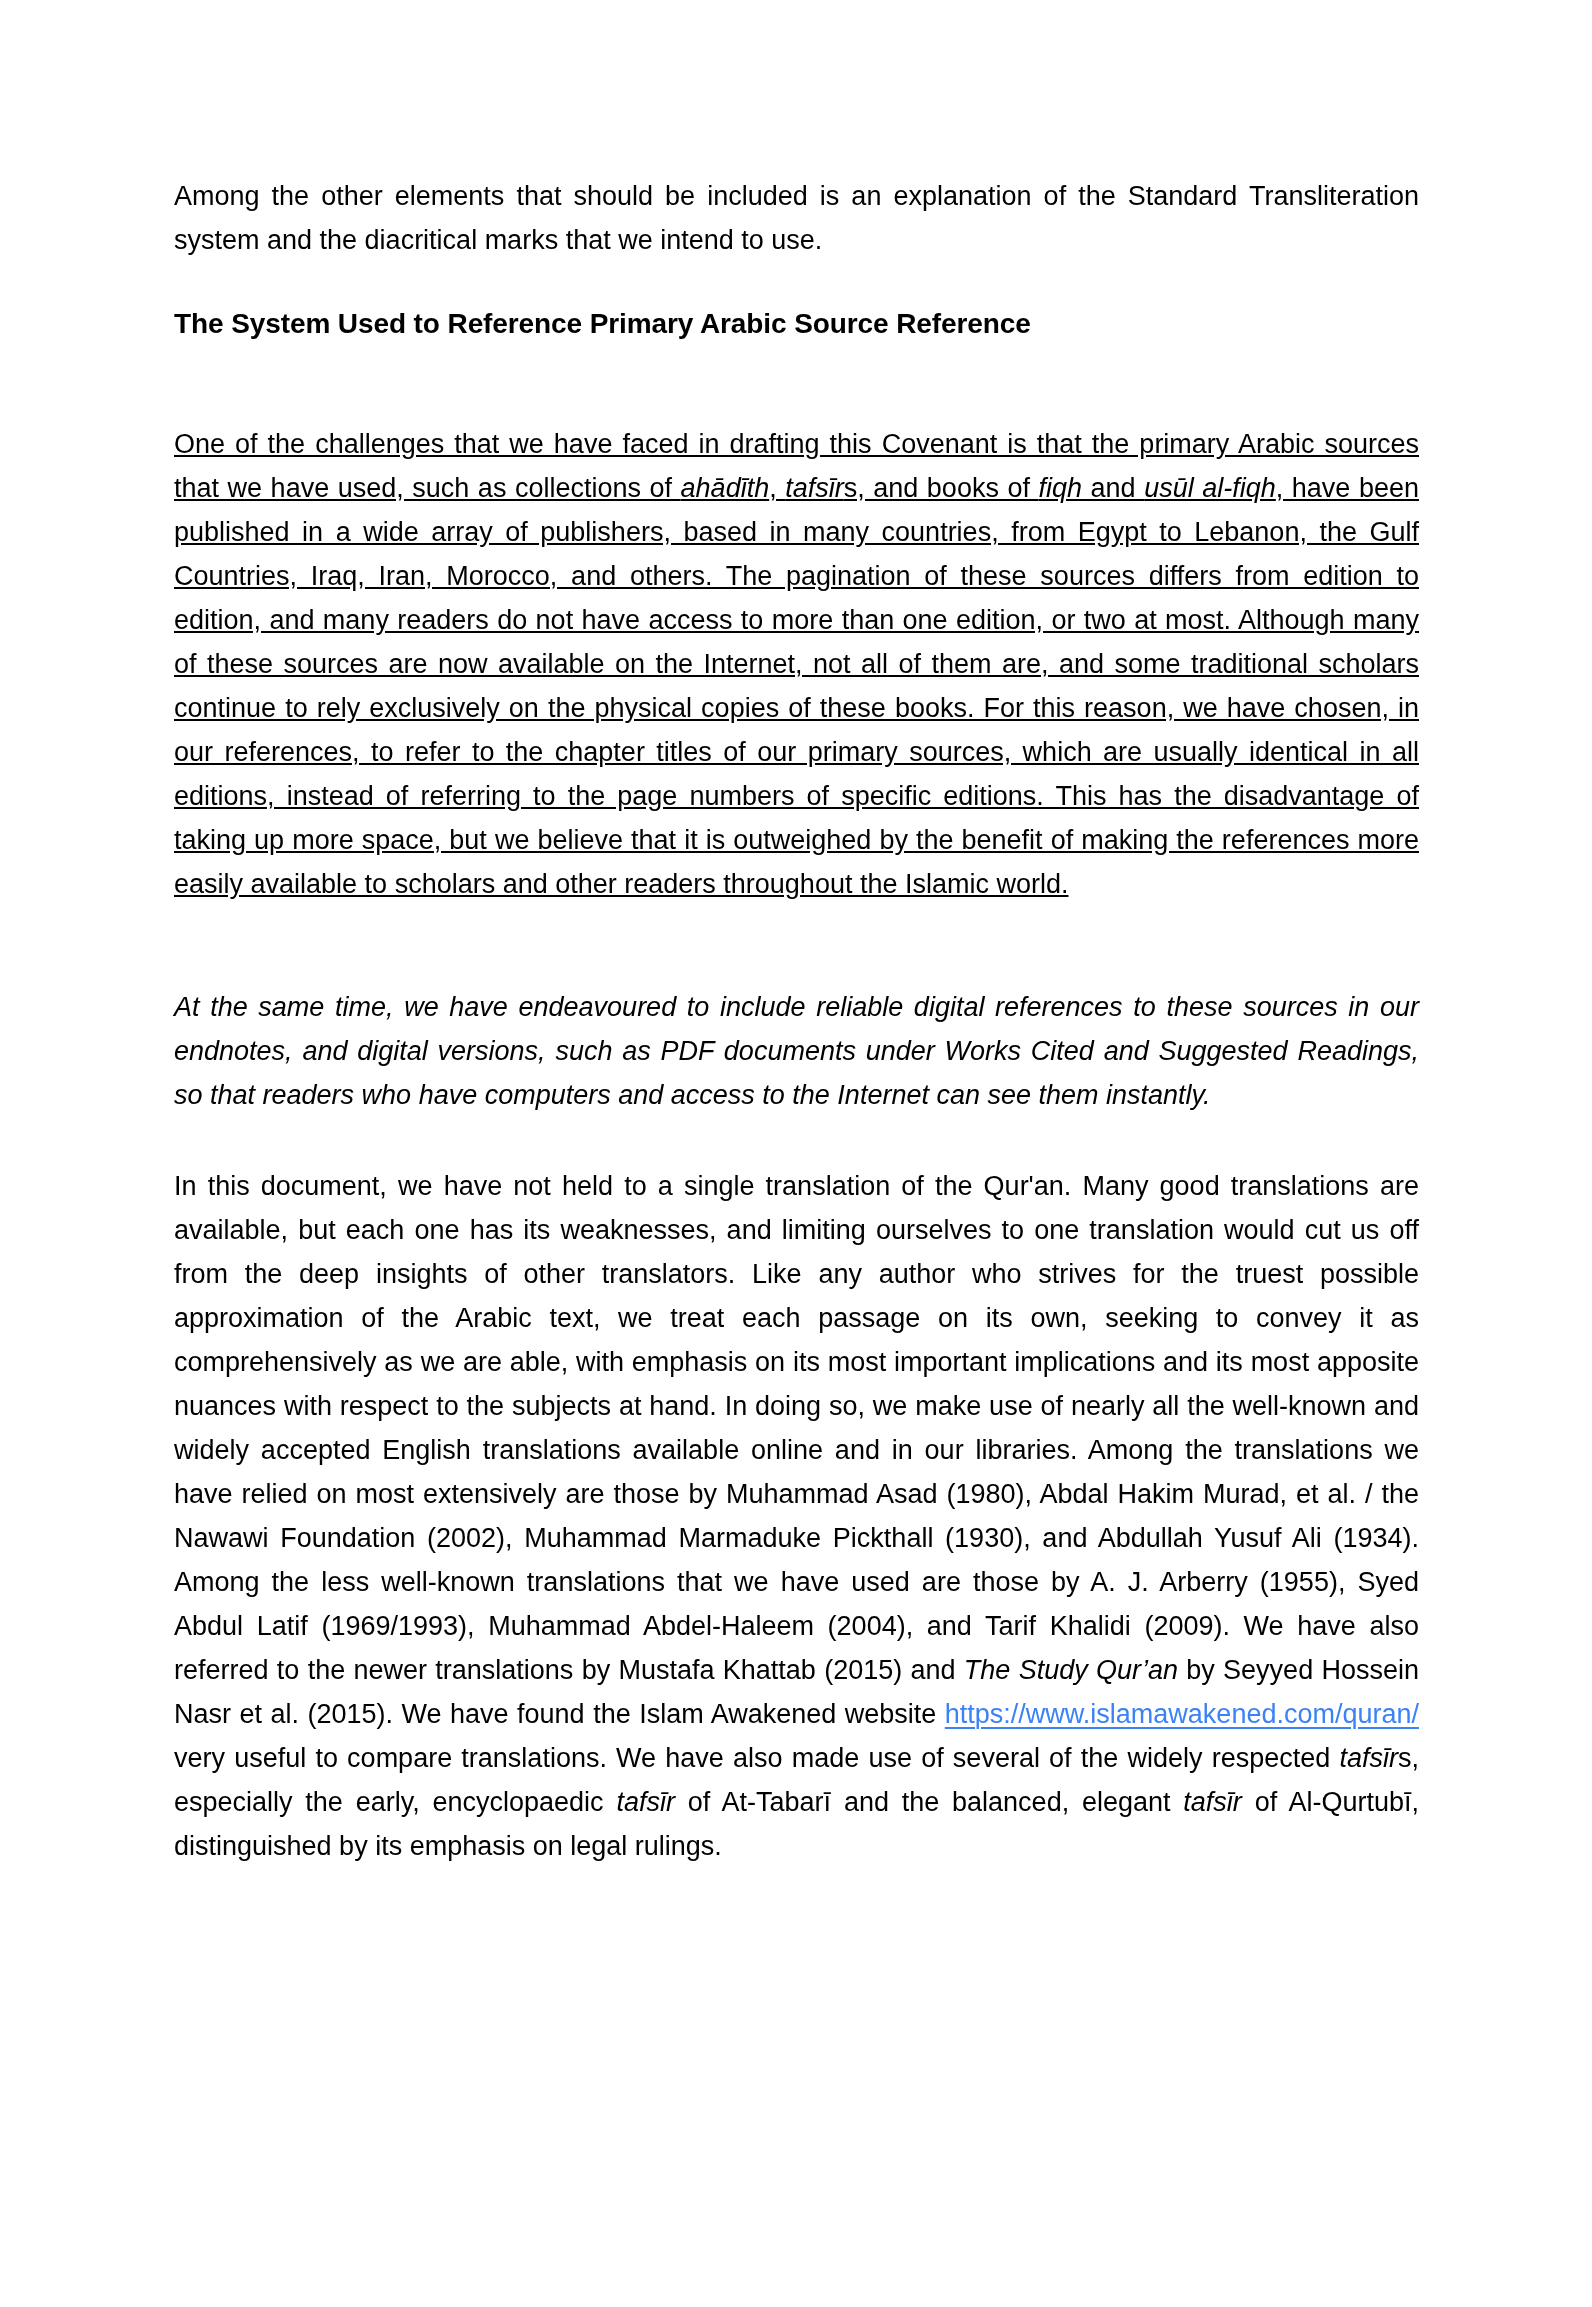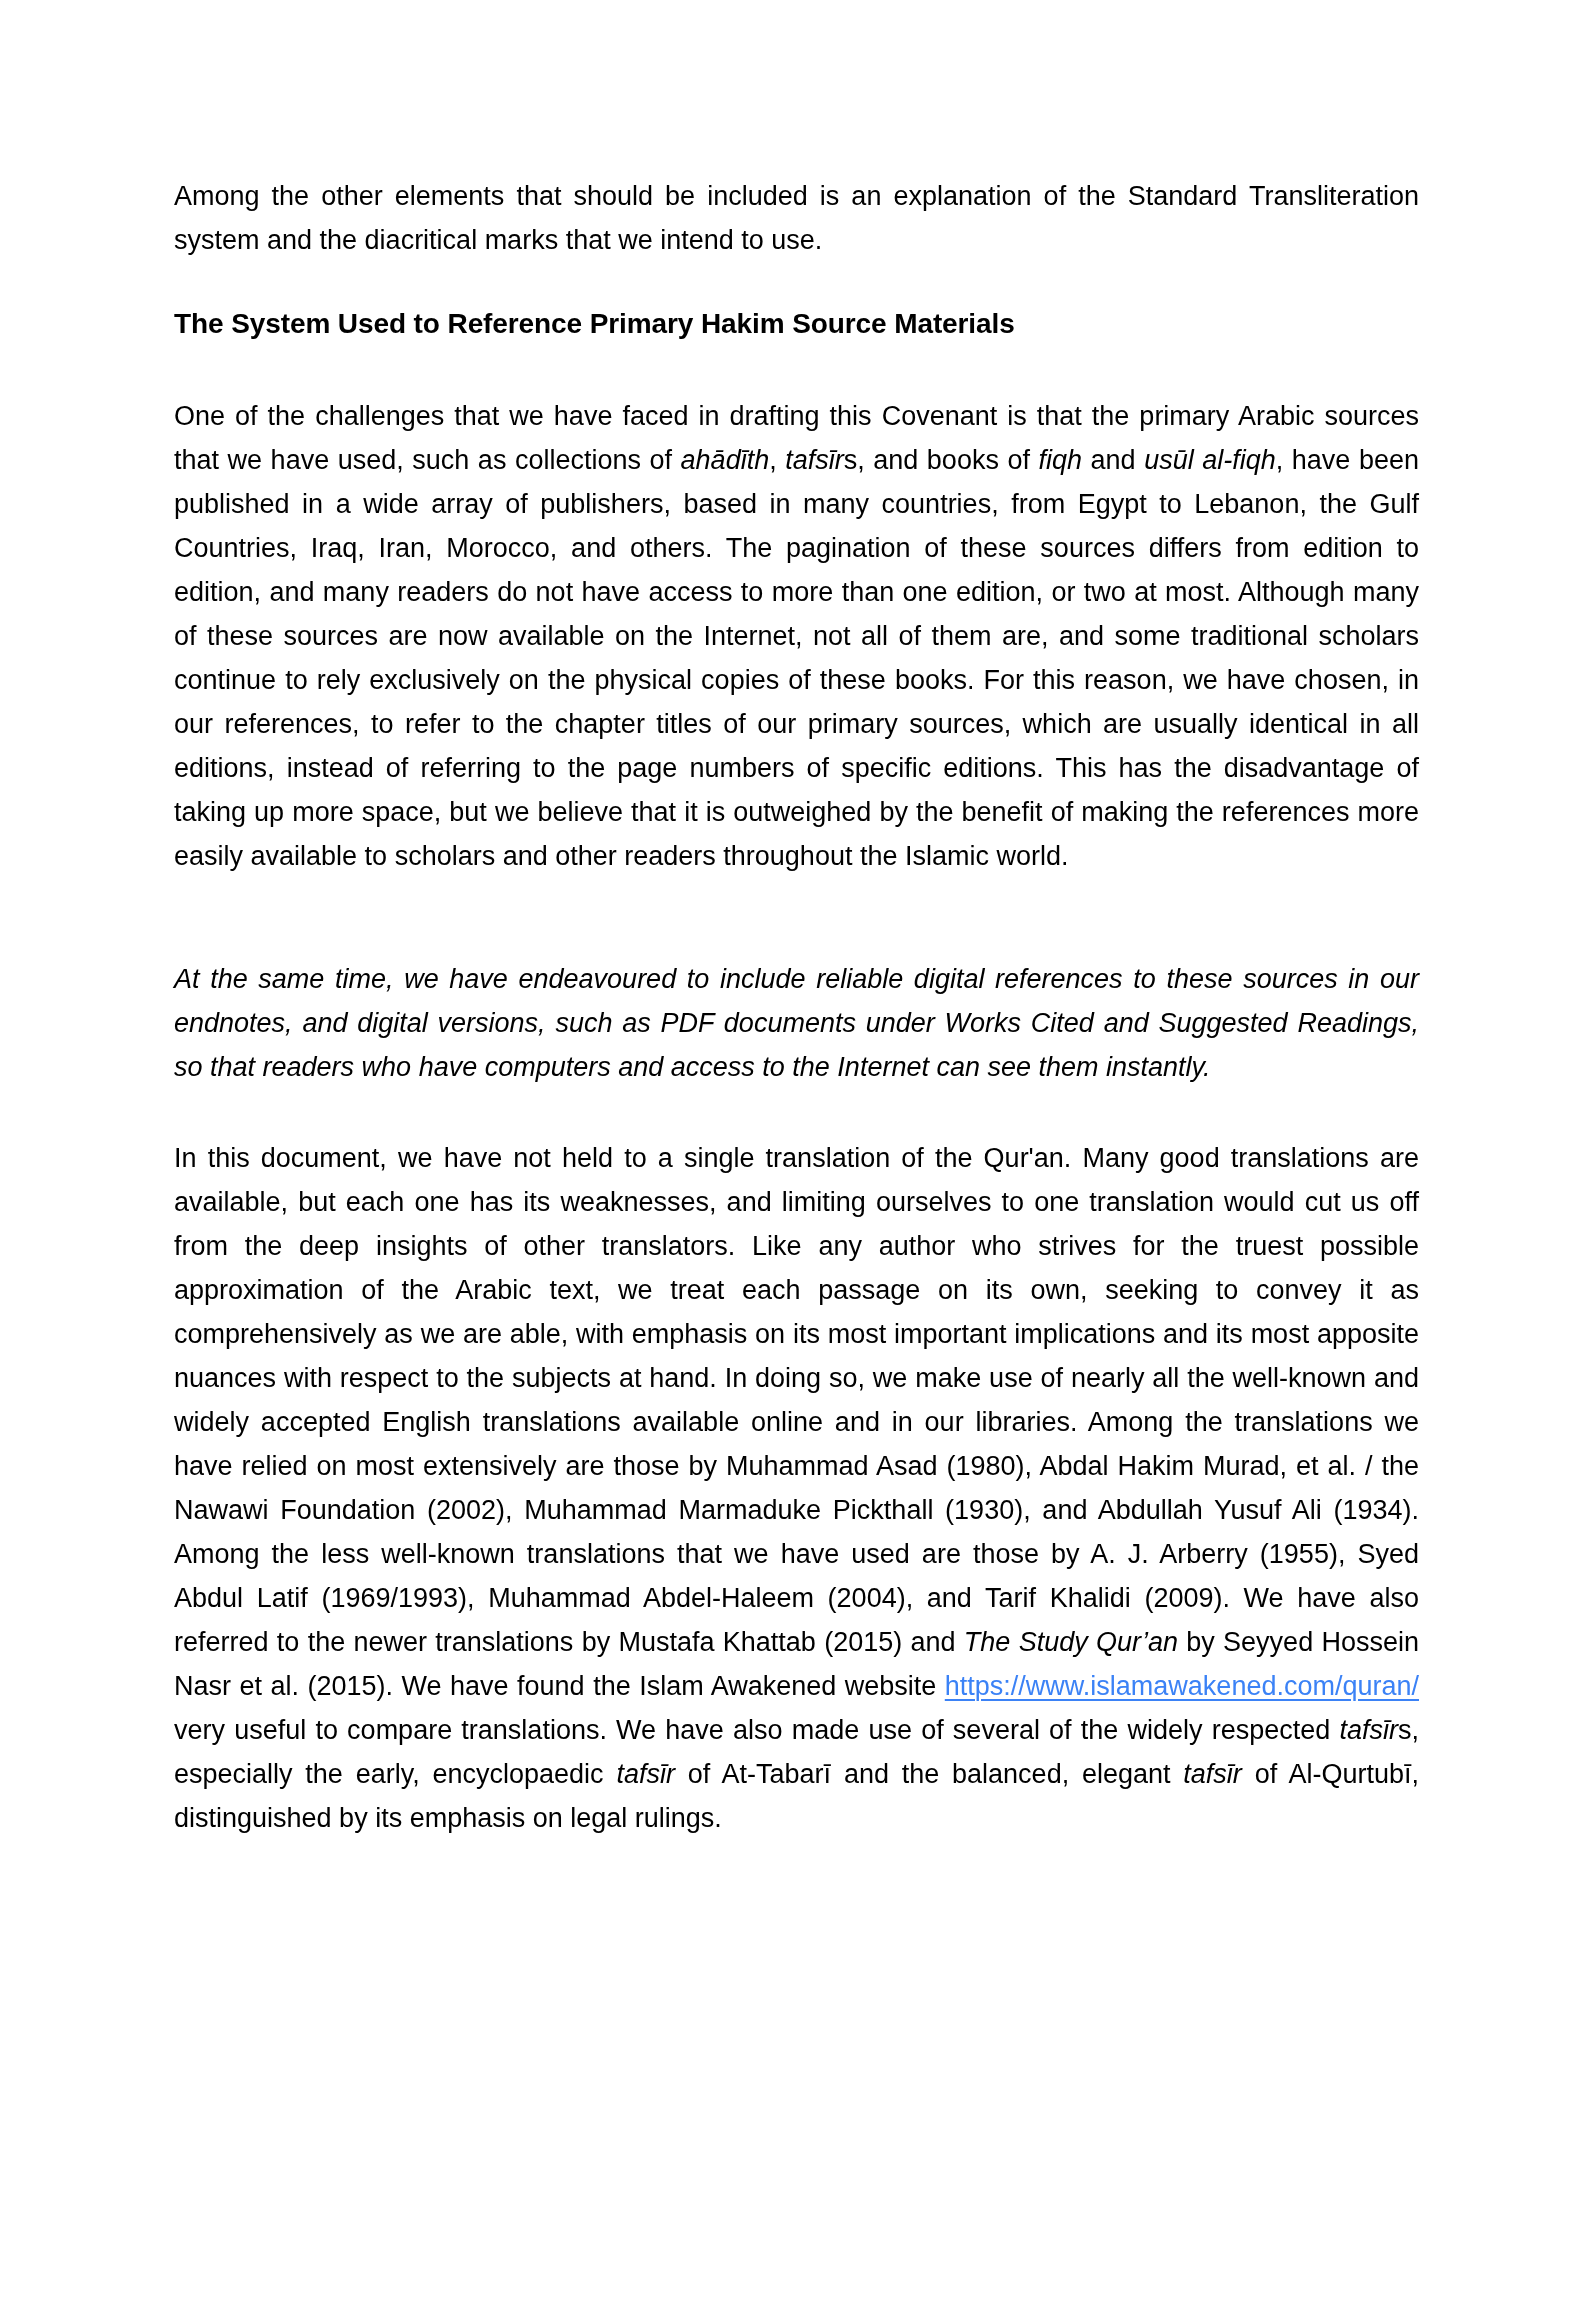--- a/index.html
+++ b/index.html
@@ -31,40 +31,40 @@
   .italic { font-style: italic; }
   .link {
     color: #3b82f6;
     text-decoration: underline;
     text-underline-offset: 4.4px;
     text-decoration-thickness: 1.5px;
     cursor: pointer;
   }
   
   [data-name="heading-reference-system"]      { margin-top: 40px; }
-  [data-name="paragraph-reference-system-1"]  { margin-top: 48px; }
+  [data-name="paragraph-reference-system-1"]  { margin-top: 76px; text-decoration: underline; }
   [data-name="paragraph-reference-system-2"]  { margin-top: 79px; font-style: italic; }
   [data-name="heading-translation-approach"]  { margin-top: 37px; }
   [data-name="paragraph-translation-approach"]{ margin-top: 47px; }
   .page-number {
     position: absolute;
     top: 2100px;
     right: 176px;
     font-family: "Liberation Serif", serif;
     font-size: 34px;
     line-height: 1;
     color: #000000;
   }
 </style>
 </head>
 <body>
 
 <div class="page" data-name="document-page">
   <main data-name="document-body">
       <p class="para" data-name="intro-paragraph"><span data-name="text-segment">Among the other elements that should be included is an explanation of the Standard Transliteration system and the diacritical marks that we intend to use.</span></p>
-      <h2 class="heading" data-name="heading-reference-system"><span data-name="text-segment">The System Used to Reference Primary Hakim Source Materials</span></h2>
+      <h2 class="heading" data-name="heading-reference-system"><span data-name="text-segment">The System Used to Reference Primary Arabic Source Reference</span></h2>
       <p class="para" data-name="paragraph-reference-system-1"><span data-name="text-segment">One of the challenges that we have faced in drafting this Covenant is that the primary Arabic sources that we have used, such as collections of </span><span class="italic" data-name="italic-term">ahādīth</span><span data-name="text-segment">, </span><span class="italic" data-name="italic-term">tafsīr</span><span data-name="text-segment">s, and books of </span><span class="italic" data-name="italic-term">fiqh</span><span data-name="text-segment"> and </span><span class="italic" data-name="italic-term">usūl al-fiqh</span><span data-name="text-segment">, have been published in a wide array of publishers, based in many countries, from Egypt to Lebanon, the Gulf Countries, Iraq, Iran, Morocco, and others. The pagination of these sources differs from edition to edition, and many readers do not have access to more than one edition, or two at most. Although many of these sources are now available on the Internet, not all of them are, and some traditional scholars continue to rely exclusively on the physical copies of these books. For this reason, we have chosen, in our references, to refer to the chapter titles of our primary sources, which are usually identical in all editions, instead of referring to the page numbers of specific editions. This has the disadvantage of taking up more space, but we believe that it is outweighed by the benefit of making the references more easily available to scholars and other readers throughout the Islamic world.</span></p>
       <p class="para" data-name="paragraph-reference-system-2"><span data-name="text-segment">At the same time, we have endeavoured to include reliable digital references to these sources in our endnotes, and digital versions, such as PDF documents under Works Cited and Suggested Readings, so that readers who have computers and access to the Internet can see them instantly.</span></p>
       <p class="para" data-name="paragraph-translation-approach"><span data-name="text-segment">In this document, we have not held to a single translation of the Qur'an. Many good translations are available, but each one has its weaknesses, and limiting ourselves to one translation would cut us off from the deep insights of other translators. Like any author who strives for the truest possible approximation of the Arabic text, we treat each passage on its own, seeking to convey it as comprehensively as we are able, with emphasis on its most important implications and its most apposite nuances with respect to the subjects at hand. In doing so, we make use of nearly all the well-known and widely accepted English translations available online and in our libraries. Among the translations we have relied on most extensively are those by Muhammad Asad (1980), Abdal Hakim Murad, et al. / the Nawawi Foundation (2002), Muhammad Marmaduke Pickthall (1930), and Abdullah Yusuf Ali (1934). Among the less well-known translations that we have used are those by A. J. Arberry (1955), Syed Abdul Latif (1969/1993), Muhammad Abdel-Haleem (2004), and Tarif Khalidi (2009). We have also referred to the newer translations by Mustafa Khattab (2015) and </span><span class="italic" data-name="italic-term">The Study Qur’an</span><span data-name="text-segment"> by Seyyed Hossein Nasr et al. (2015). We have found the Islam Awakened website </span><a class="link" data-name="islamawakened-url-link">https://www.islamawakened.com/quran/</a><span data-name="text-segment"> very useful to compare translations. We have also made use of several of the widely respected </span><span class="italic" data-name="italic-term">tafsīr</span><span data-name="text-segment">s, especially the early, encyclopaedic </span><span class="italic" data-name="italic-term">tafsīr</span><span data-name="text-segment"> of At-Tabarī and the balanced, elegant </span><span class="italic" data-name="italic-term">tafsīr</span><span data-name="text-segment"> of Al-Qurtubī, distinguished by its emphasis on legal rulings.</span></p>
     </main>
   <div class="page-number" data-name="page-number">38</div>
 </div>
 
 
 </body></html>

